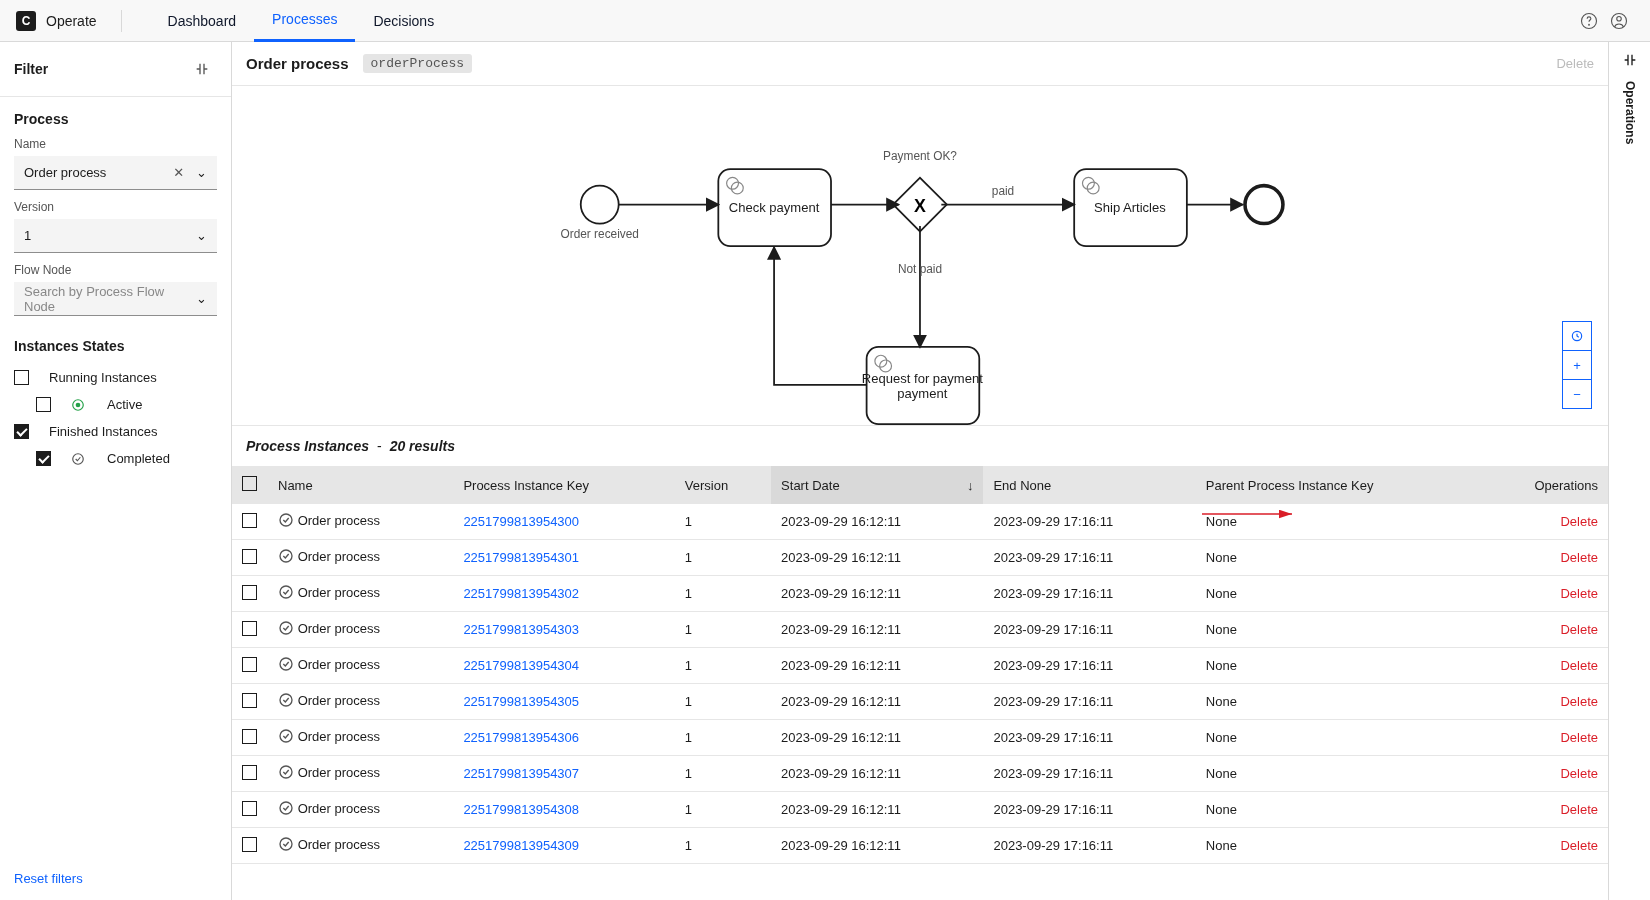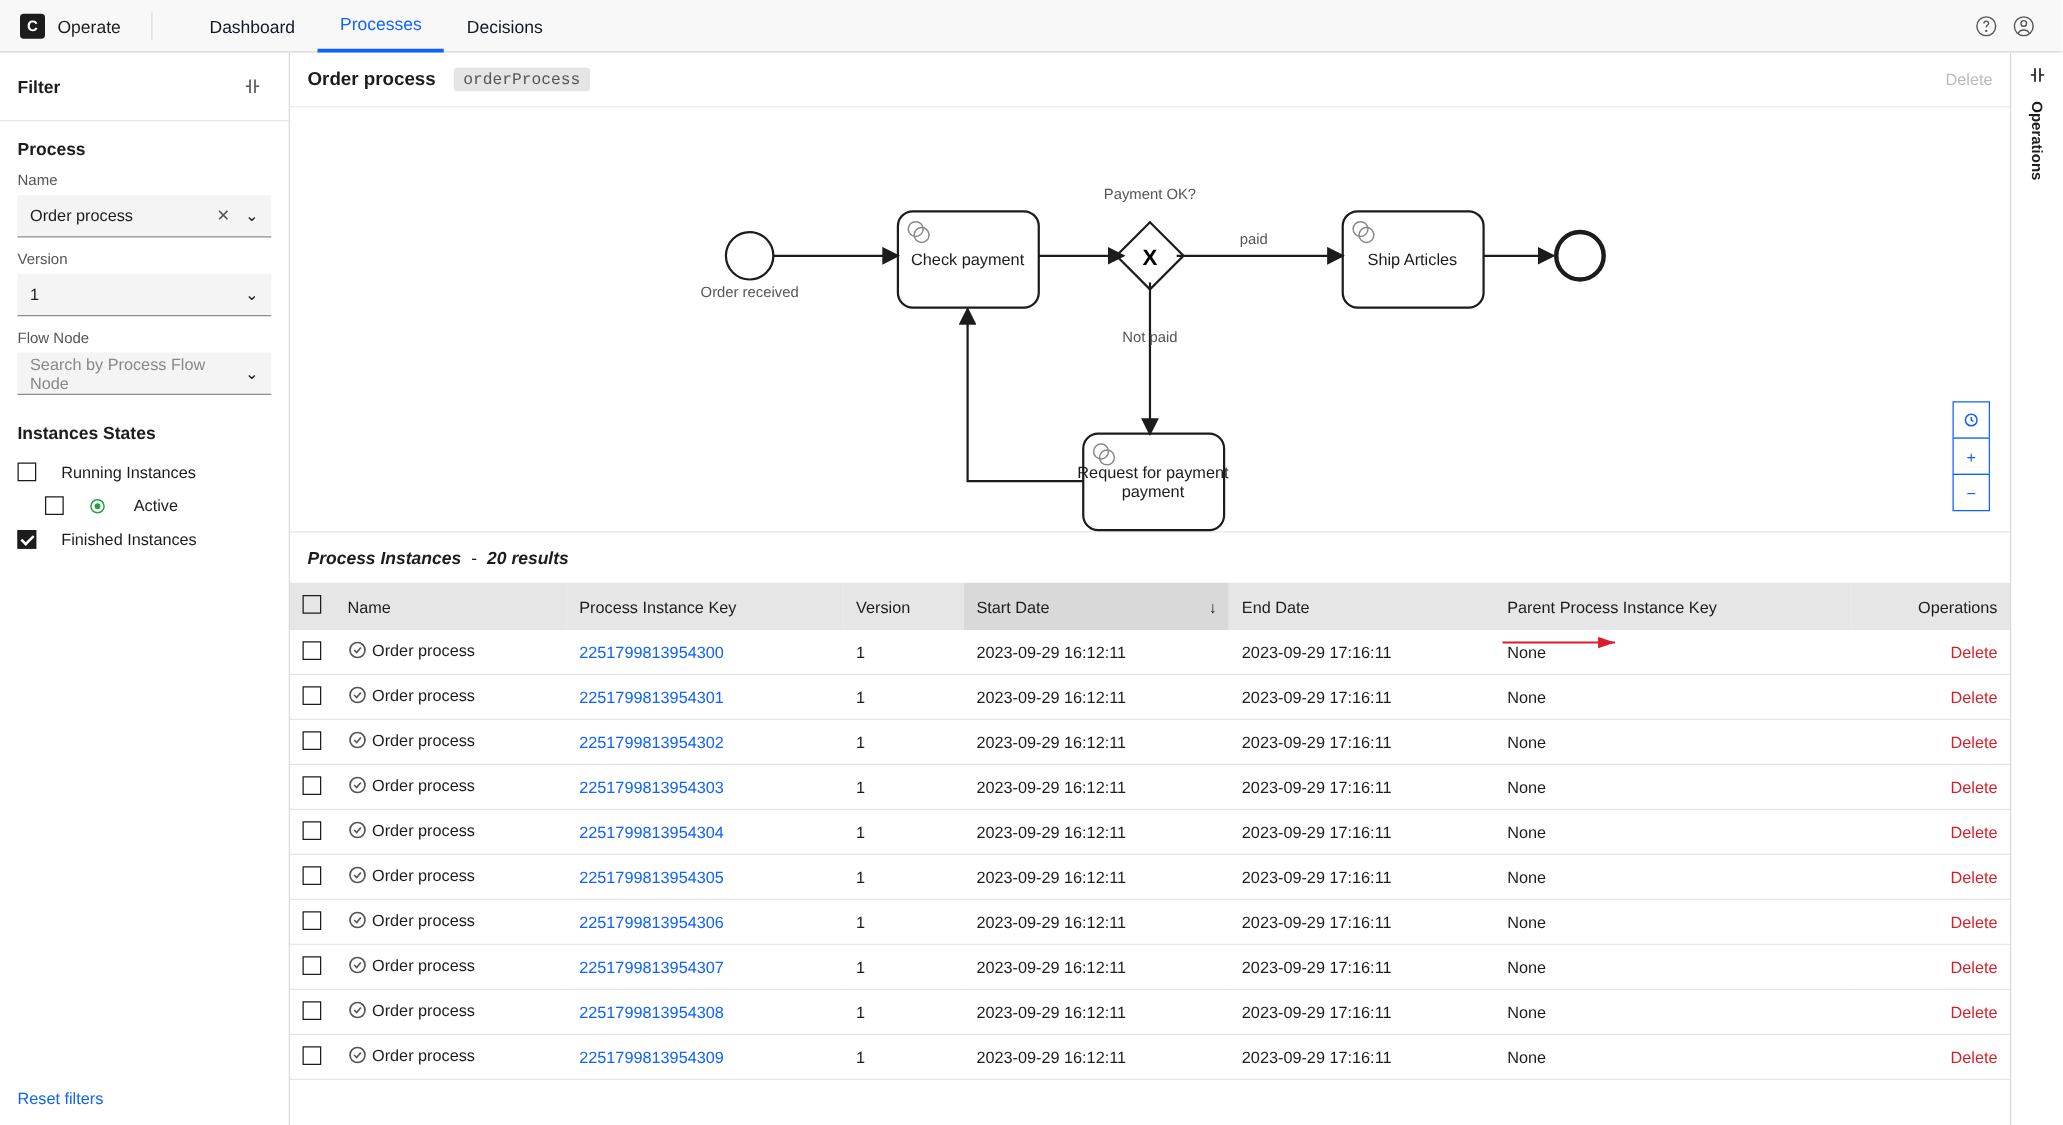--- a/index.html
+++ b/index.html
@@ -148,20 +148,30 @@
                 <circle cx="12" cy="12" r="9" fill="none" stroke="#24a148" stroke-width="2"></circle>
                 <circle cx="12" cy="12" r="4" fill="#24a148"></circle>
               </svg>
           </span>
           <span>Active</span>
         </div>
         <div class="check-line">
           <span class="check checked"></span>
           <span>Finished Instances</span>
         </div>
+        <div class="check-line indent">
+          <span class="check checked"></span>
+          <span class="state-icon">
+            <svg width="14" height="14" viewBox="0 0 24 24" fill="none" stroke="#555" stroke-width="2">
+                <circle cx="12" cy="12" r="9"></circle>
+                <path d="M8 12l3 3 5-6"></path>
+              </svg>
+          </span>
+          <span>Completed</span>
+        </div>
 
       </div>
       <div class="sb-foot">Reset filters</div>
     </div>
 
     <div class="center">
       <div class="center-head">
         <span class="proc-name">Order process</span>
         <span class="proc-id">orderProcess</span>
         <span class="spacer"></span>
@@ -238,21 +248,21 @@
 
       <div style="flex:1;overflow:auto;position:relative">
         <table class="tbl">
           <thead>
             <tr>
               <th style="width:36px"><span class="row-check"></span></th>
               <th>Name</th>
               <th>Process Instance Key</th>
               <th>Version</th>
               <th class="th-sort"><span>Start Date</span><span class="sort-ic">↓</span></th>
-              <th>End Date</th>
+              <th>End None</th>
               <th>Parent Process Instance Key</th>
               <th>Operations</th>
             </tr>
           </thead>
           <tbody id="tbody">
               <tr>
                 <td><span class="row-check"></span></td>
                 <td><span class="status-ic"><svg width="16" height="16" viewBox="0 0 24 24" fill="none" stroke="#555" stroke-width="2">
                       <circle cx="12" cy="12" r="9"></circle>
                       <path d="M8 12l3 3 5-6"></path>

